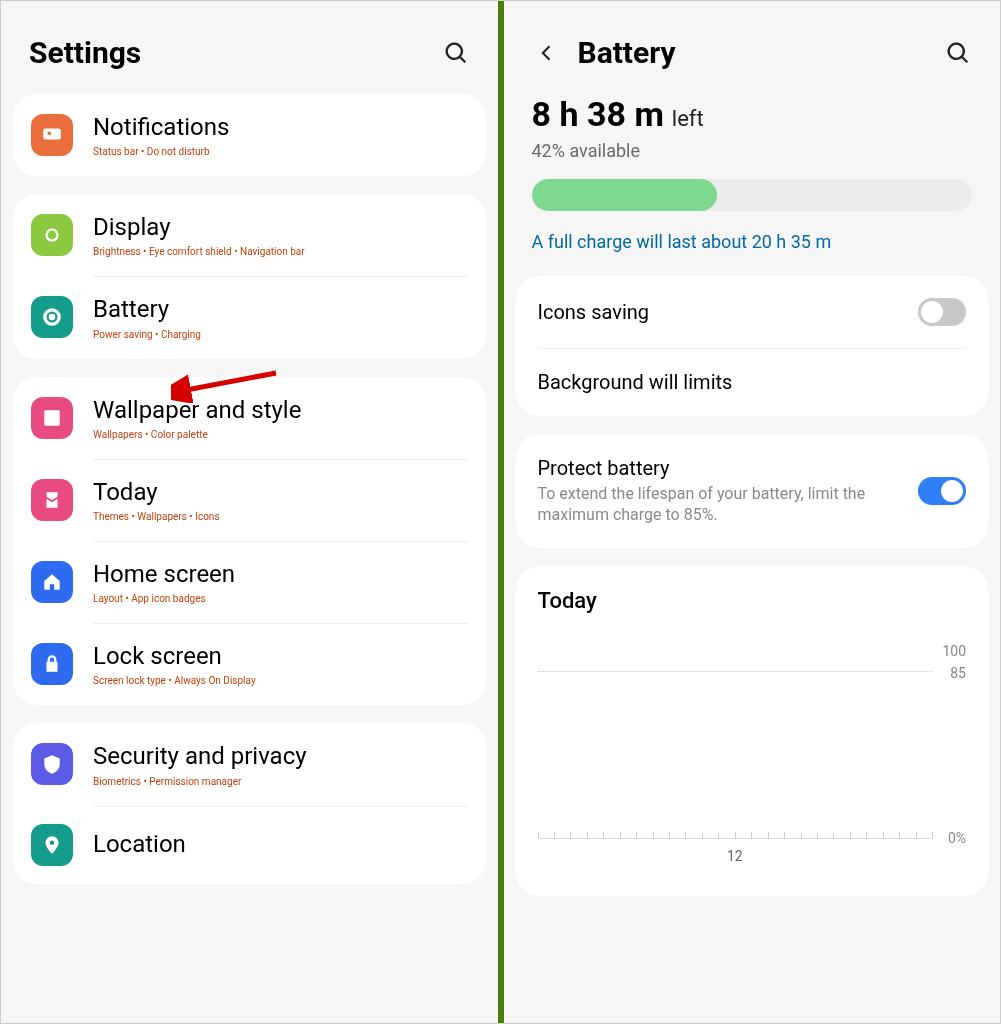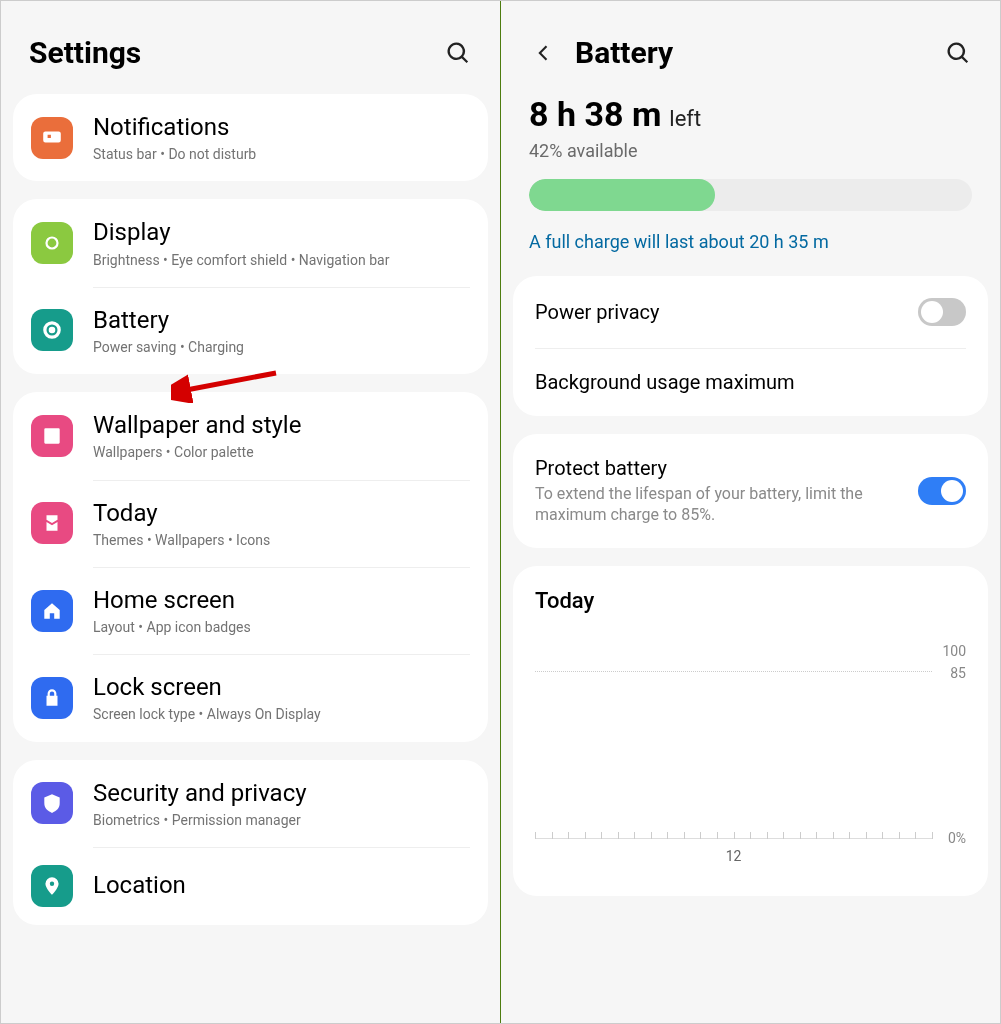--- a/index.html
+++ b/index.html
@@ -15,21 +15,21 @@
     display: flex;
     width: 100%;
     height: 100%;
     border: 1px solid #ccc;
   }
   .pane {
     flex: 1;
     overflow: hidden;
     position: relative;
   }
-  .pane-left { border-right: 1px solid #4d7c0f; }
+  .pane-left { border-right: 6px solid #4d7c0f; }
   .header {
     display: flex;
     align-items: center;
     padding: 34px 28px 24px 28px;
   }
   .header-title {
     font-size: 30px;
     font-weight: 700;
     flex: 1;
   }
@@ -75,22 +75,22 @@
     justify-content: center;
   }
   .icon-wrap svg { display: block; }
   .row-text { flex: 1; }
   .row-title {
     font-size: 24px;
     color: #000;
     line-height: 1.3;
   }
   .row-sub {
-    font-size: 14px;
-    color: #737373;
+    font-size: 10px;
+    color: #c2410c;
     line-height: 1.3;
     margin-top: 2px;
   }
 
   
   .battery-summary { padding: 0 28px 24px 28px; }
   .time-left { font-size: 34px; font-weight: 700; display: inline; }
   .time-left-suffix { font-size: 22px; color: #222; font-weight: 400; margin-left: 4px; }
   .pct-avail { font-size: 18px; color: #6a6a6a; margin-top: 6px; }
   .batt-bar {
@@ -316,27 +316,27 @@
       <div class="pct-avail">42% available</div>
       <div class="batt-bar">
         <div class="batt-fill" id="batt-fill" style="width: 42%;"></div>
       </div>
       <div class="full-est">A full charge will last about 20 h 35 m</div>
     </div>
 
     <div class="right-card">
       <div class="r-row">
         <div class="r-row-text">
-            <div class="r-row-title">Power privacy</div>
+            <div class="r-row-title">Icons saving</div>
           </div>
         <div class="toggle" id="ps-toggle"></div>
       </div>
       <div class="r-row">
         <div class="r-row-text">
-            <div class="r-row-title">Background usage maximum</div>
+            <div class="r-row-title">Background will limits</div>
           </div>
       </div>
     </div>
 
     <div class="right-card">
       <div class="r-row">
         <div class="r-row-text">
           <div class="r-row-title">Protect battery</div>
           <div class="r-row-sub">To extend the lifespan of your battery, limit the maximum charge to 85%.</div>
         </div>

